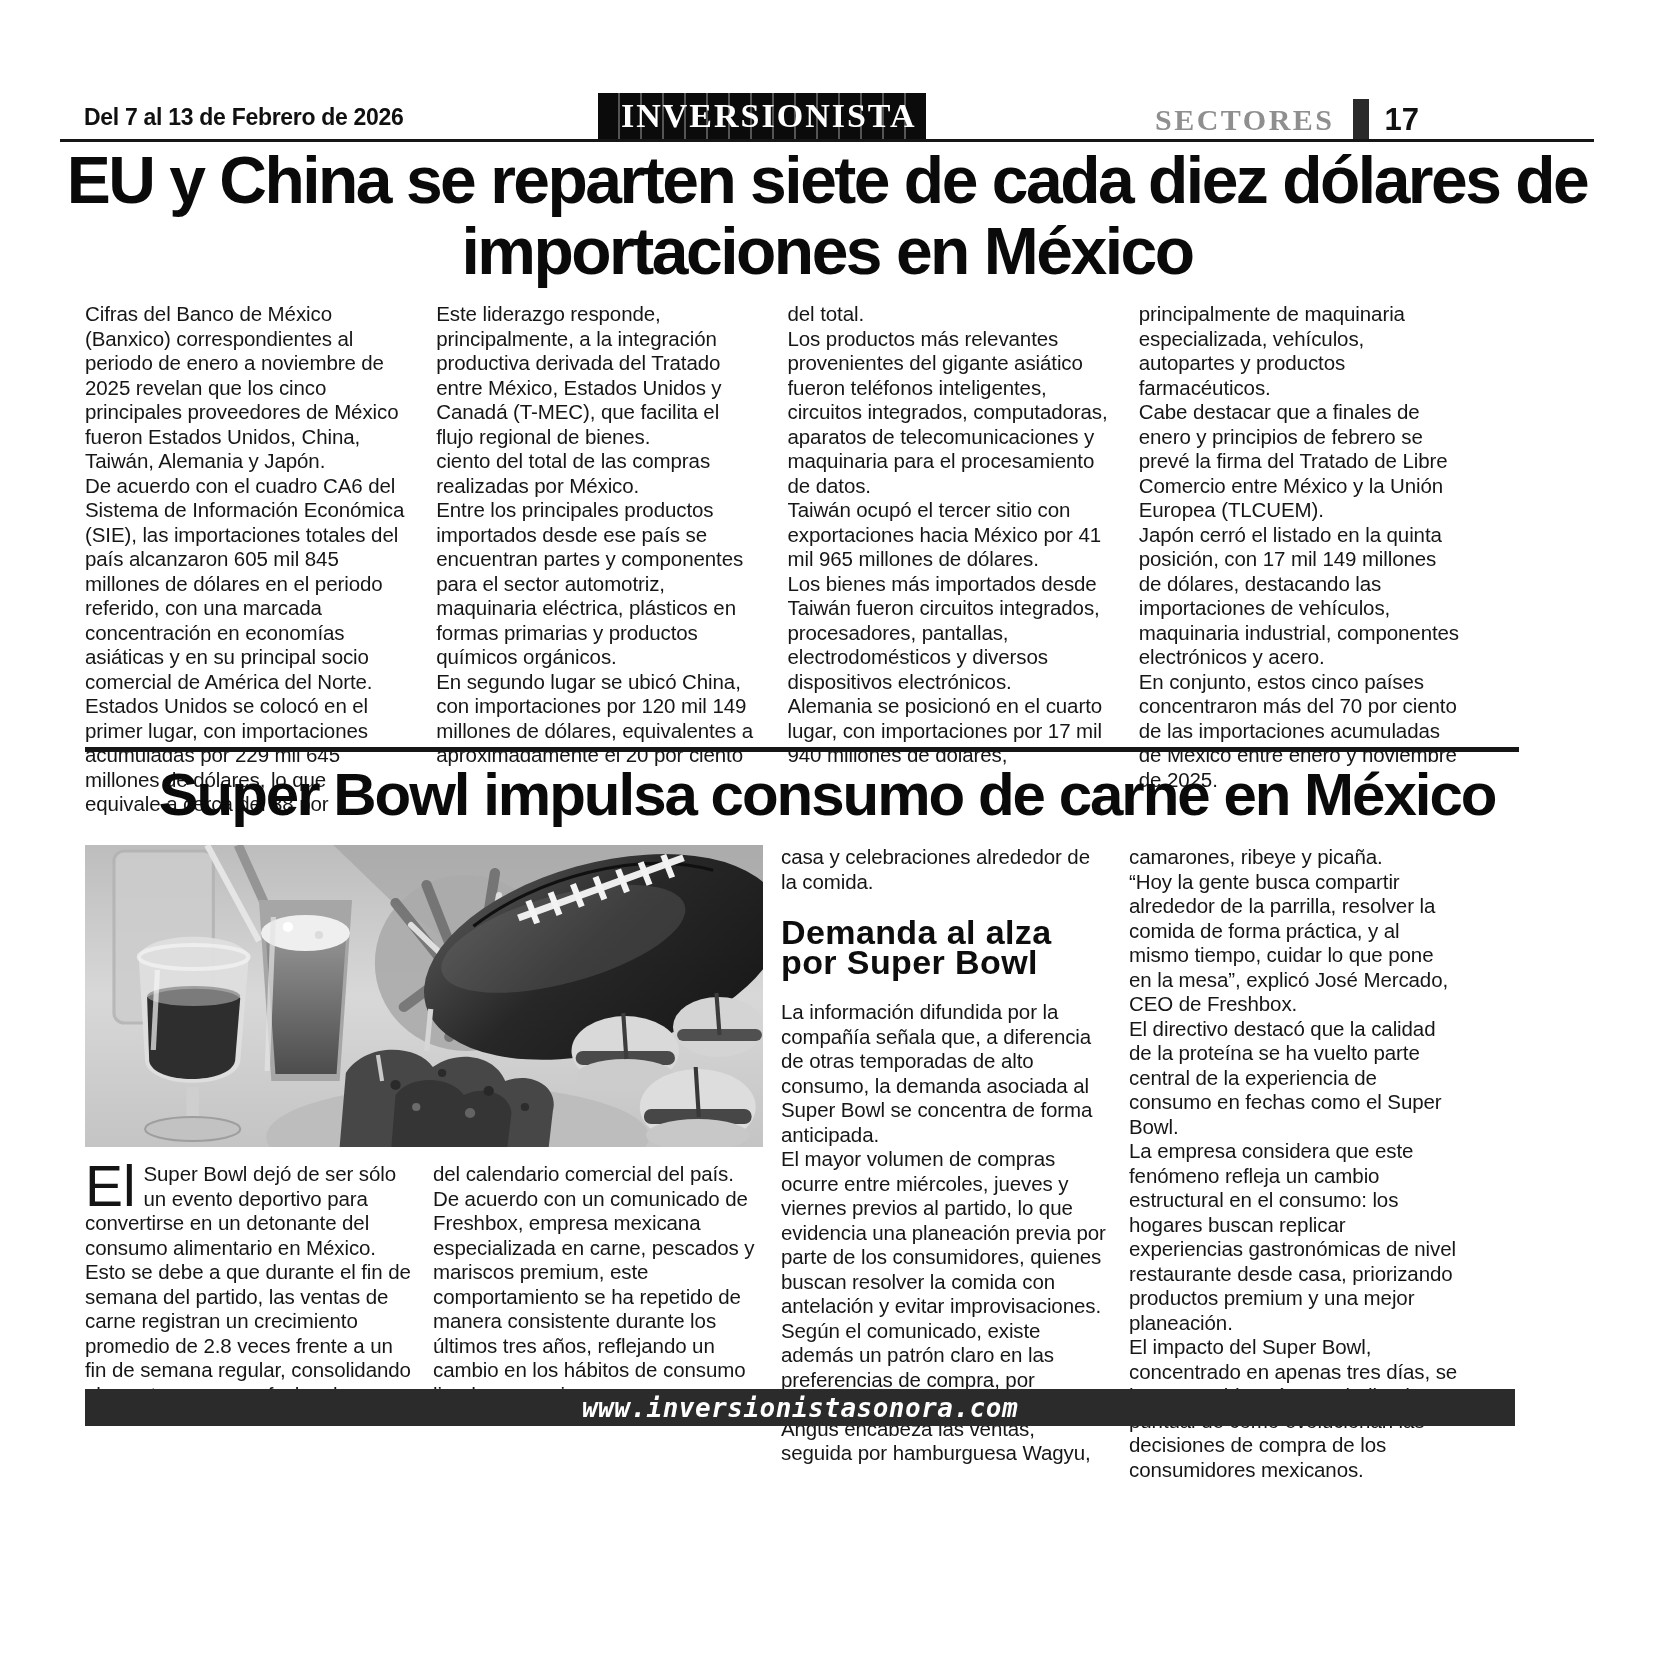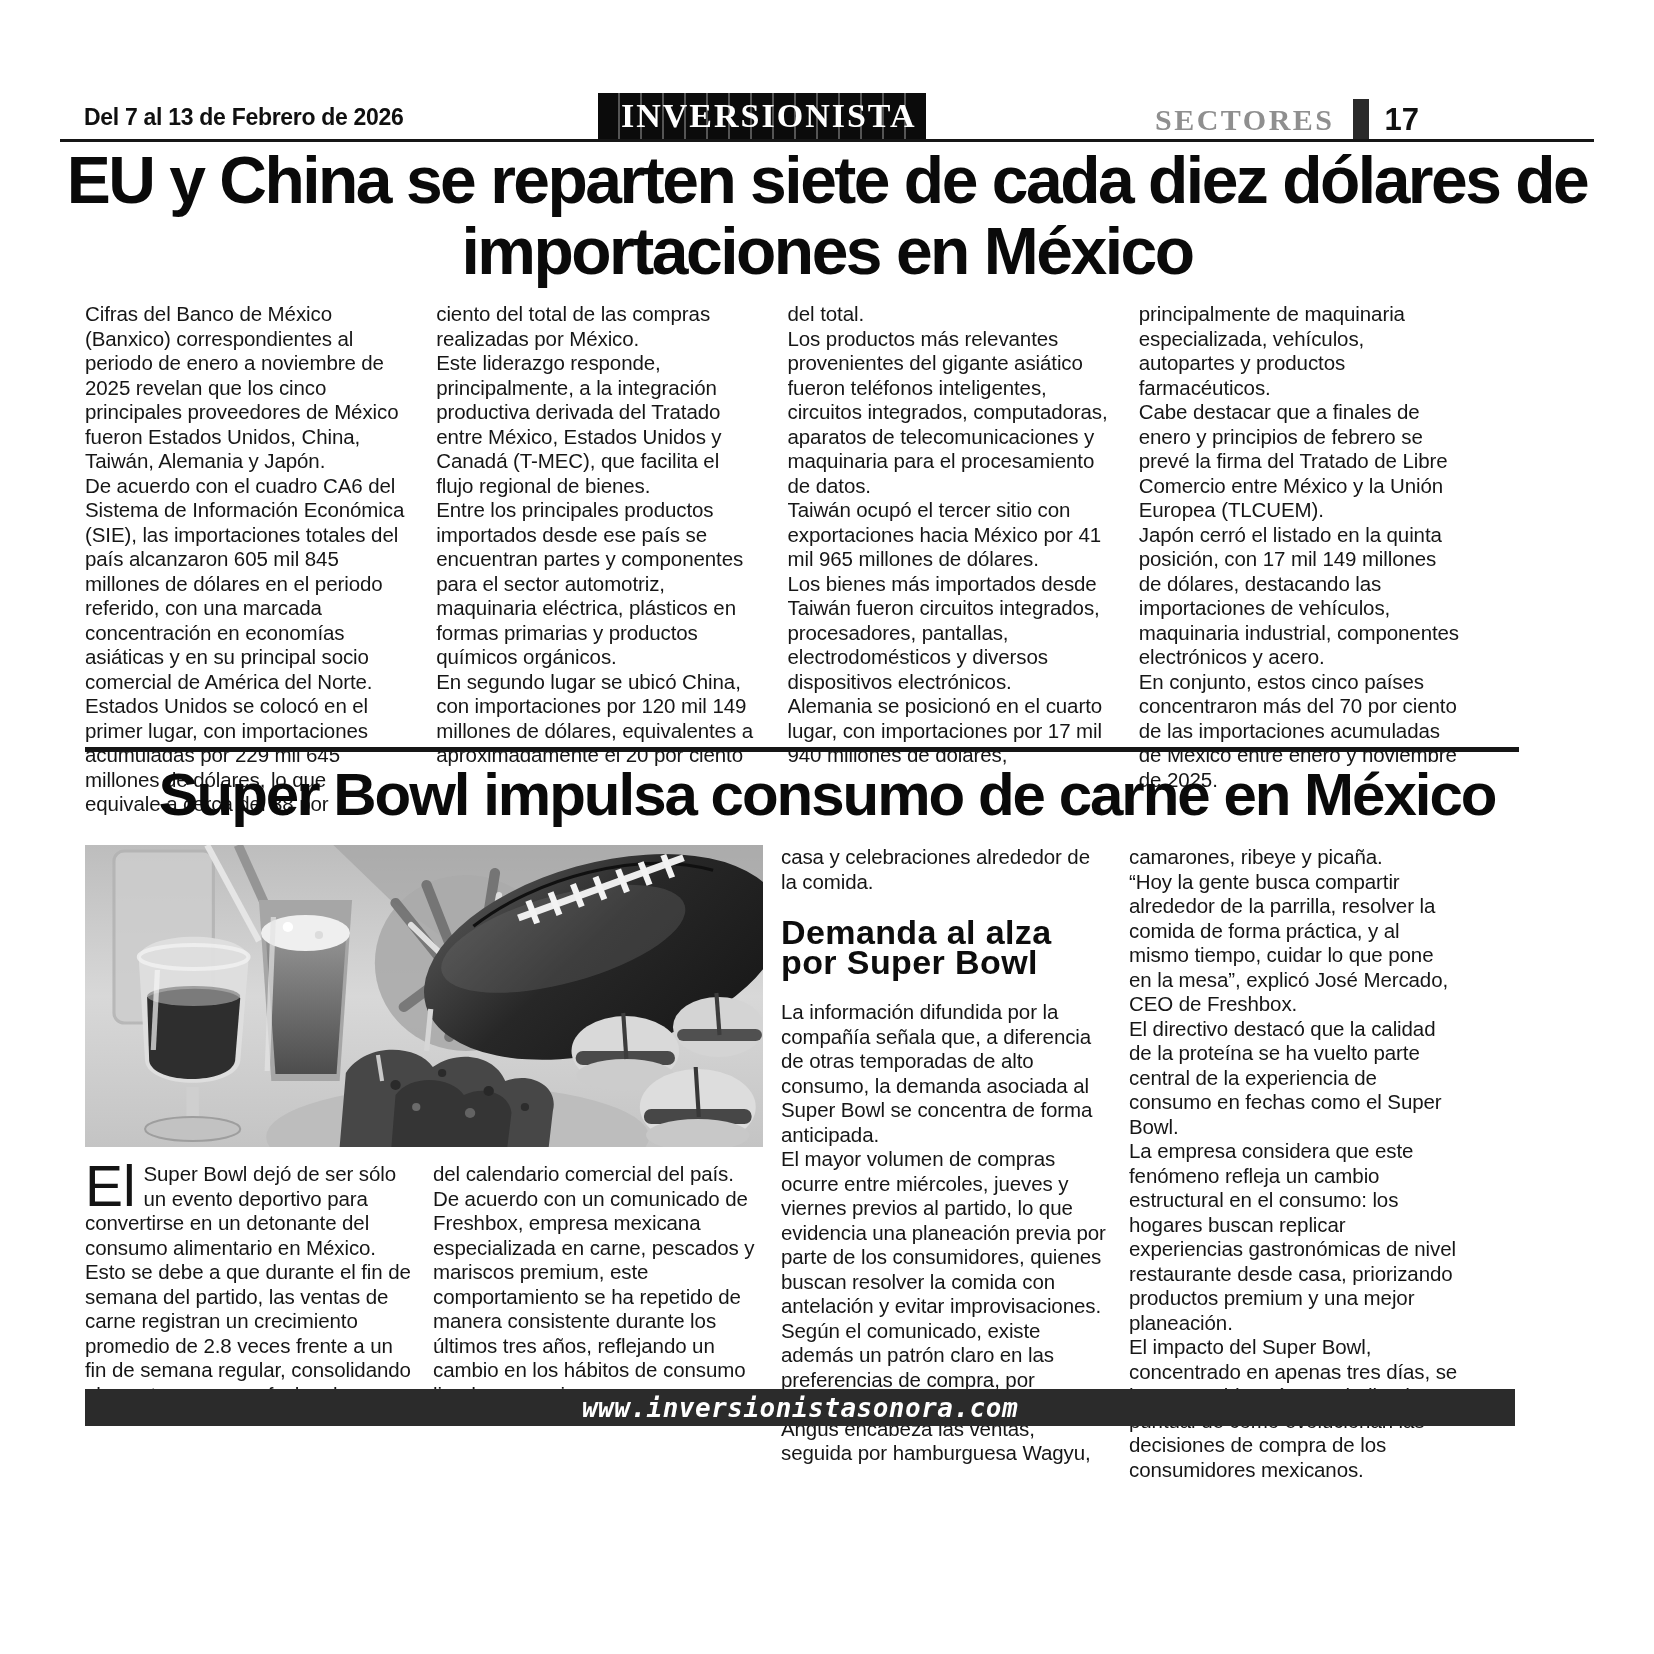--- a/index.html
+++ b/index.html
@@ -89,22 +89,22 @@
   <div class="rule-header"></div>
 
   <h1 class="head1">EU y China se reparten siete de cada diez dólares de importaciones en México</h1>
   <section class="a1">
     <div class="col">
         <p>Cifras del Banco de México (Banxico) correspondientes al periodo de enero a noviembre de 2025 revelan que los cinco principales proveedores de México fueron Estados Unidos, China, Taiwán, Alemania y Japón.</p>
         <p>De acuerdo con el cuadro CA6 del Sistema de Información Económica (SIE), las importaciones totales del país alcanzaron 605 mil 845 millones de dólares en el periodo referido, con una marcada concentración en economías asiáticas y en su principal socio comercial de América del Norte.</p>
         <p>Estados Unidos se colocó en el primer lugar, con importaciones acumuladas por 229 mil 645 millones de dólares, lo que equivale a cerca del 38 por</p>
       </div>
     <div class="col">
+        <p>Este liderazgo responde, principalmente, a la integración productiva derivada del Tratado entre México, Estados Unidos y Canadá (T-MEC), que facilita el flujo regional de bienes.</p>
         <p>ciento del total de las compras realizadas por México.</p>
-        <p>Este liderazgo responde, principalmente, a la integración productiva derivada del Tratado entre México, Estados Unidos y Canadá (T-MEC), que facilita el flujo regional de bienes.</p>
         <p>Entre los principales productos importados desde ese país se encuentran partes y componentes para el sector automotriz, maquinaria eléctrica, plásticos en formas primarias y productos químicos orgánicos.</p>
         <p>En segundo lugar se ubicó China, con importaciones por 120 mil 149 millones de dólares, equivalentes a aproximadamente el 20 por ciento</p>
       </div>
     <div class="col">
         <p>del total.</p>
         <p>Los productos más relevantes provenientes del gigante asiático fueron teléfonos inteligentes, circuitos integrados, computadoras, aparatos de telecomunicaciones y maquinaria para el procesamiento de datos.</p>
         <p>Taiwán ocupó el tercer sitio con exportaciones hacia México por 41 mil 965 millones de dólares.</p>
         <p>Los bienes más importados desde Taiwán fueron circuitos integrados, procesadores, pantallas, electrodomésticos y diversos dispositivos electrónicos.</p>
         <p>Alemania se posicionó en el cuarto lugar, con importaciones por 17 mil 940 millones de dólares,</p>
       </div>

